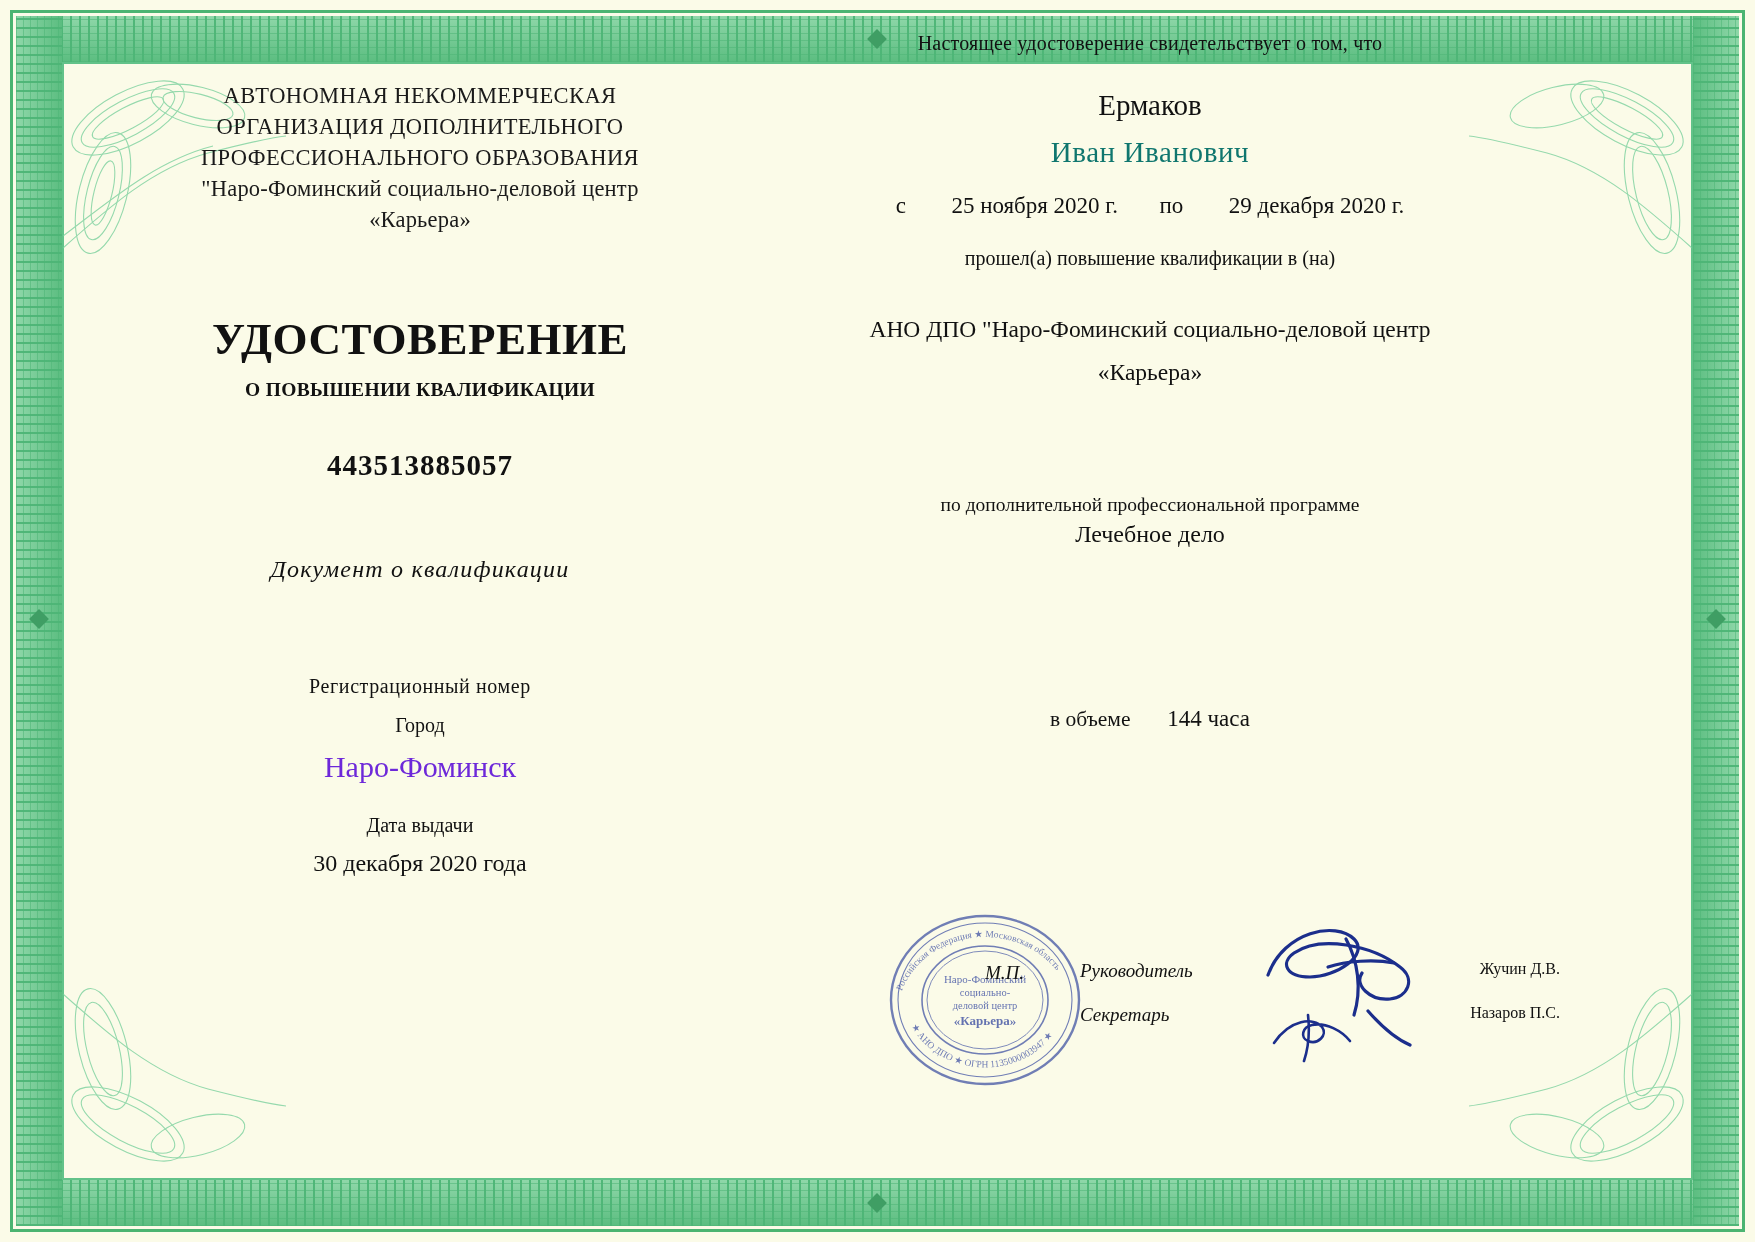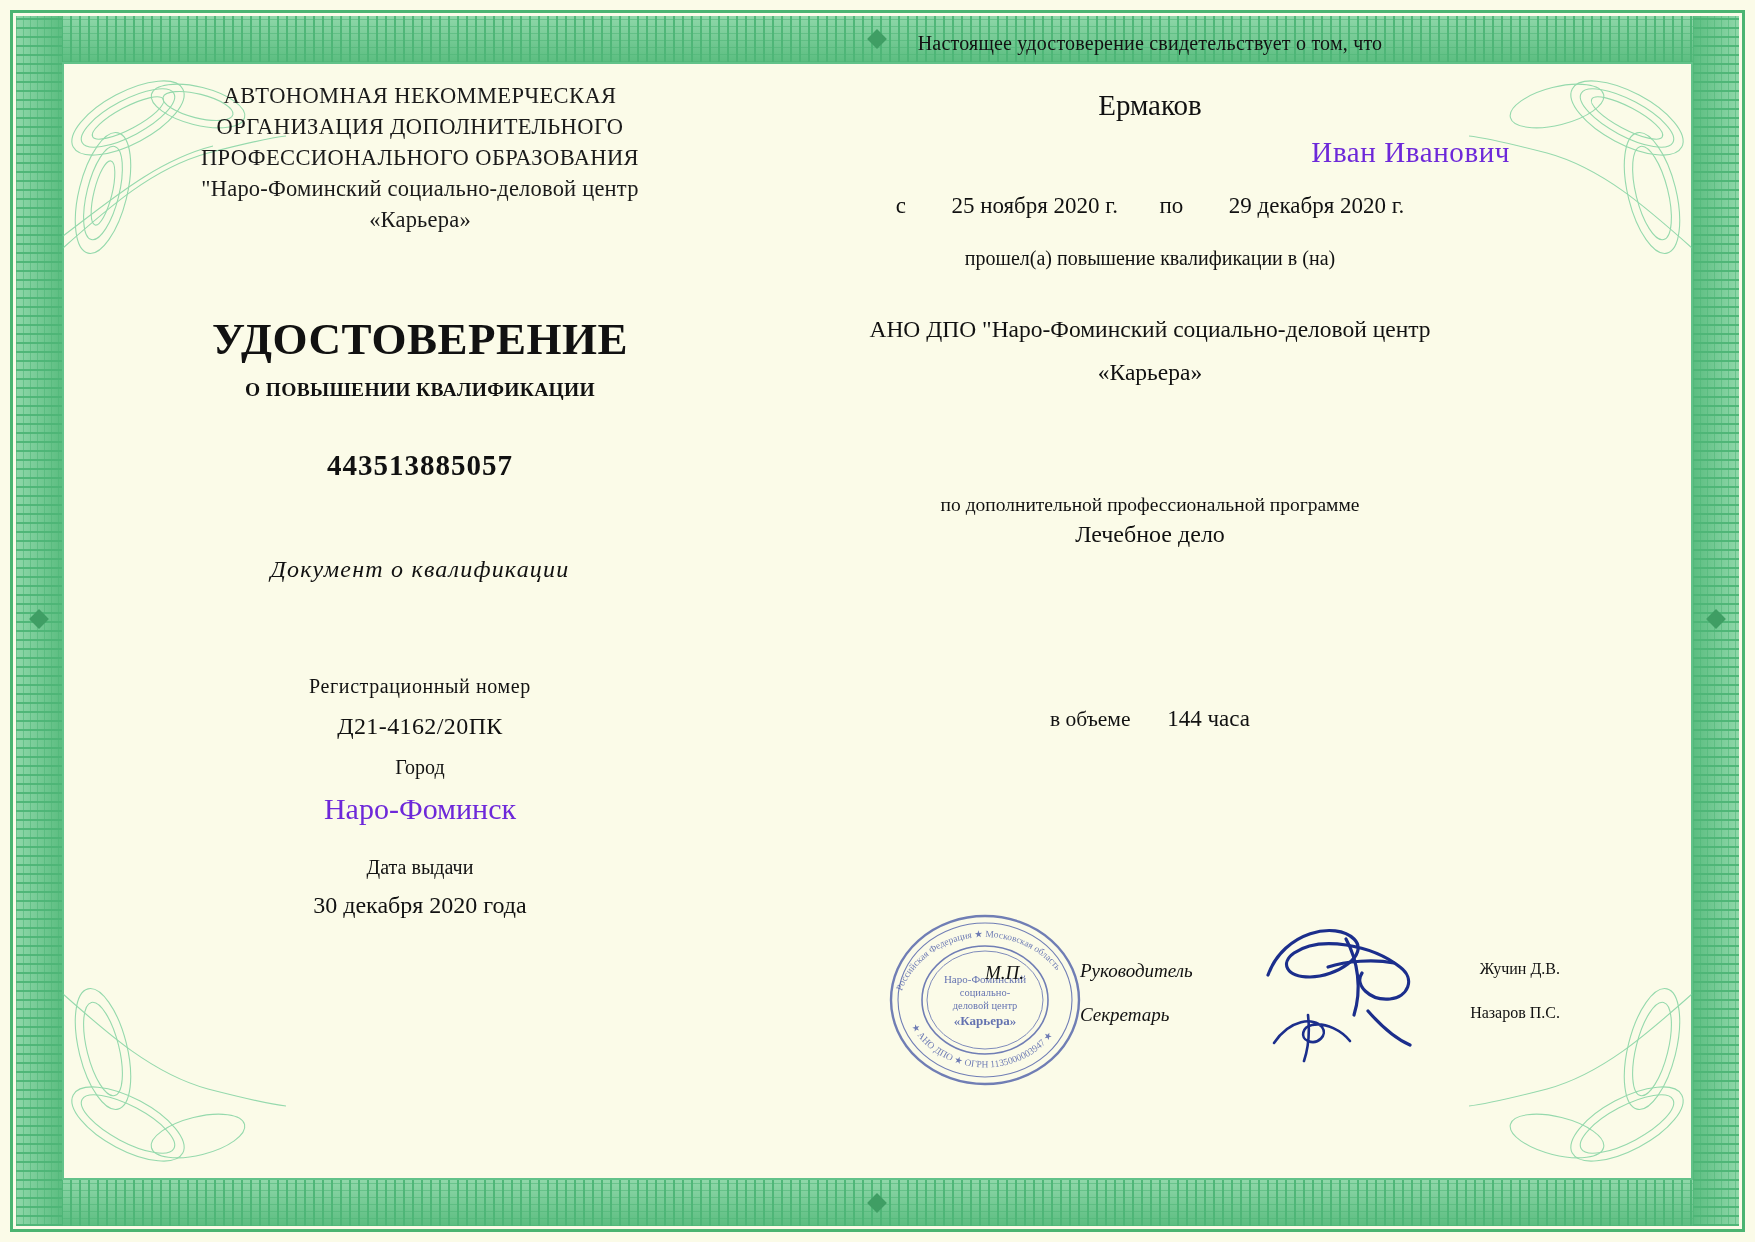--- a/index.html
+++ b/index.html
@@ -156,23 +156,22 @@
     letter-spacing: 0.2px;
   }
   .r-surname {
     margin-top: 34px;
     font-size: 29px;
     color: #111;
   }
   .r-firstname {
     margin-top: 14px;
     font-size: 29px;
-    color: #6d28d9;
+    color: #0f766e;
     letter-spacing: 0.6px;
-    text-align: right;
   }
   .r-period {
     margin-top: 24px;
     font-size: 23px;
     color: #111;
     text-align: center;
   }
   .r-period .w { display: inline-block; }
   .r-period .gap-a { width: 34px; display:inline-block; }
   .r-period .gap-b { width: 30px; display:inline-block; }
@@ -334,21 +333,20 @@
 
     <div class="title-main">УДОСТОВЕРЕНИЕ</div>
     <div class="title-sub">О ПОВЫШЕНИИ КВАЛИФИКАЦИИ</div>
 
     <div class="blank-number">443513885057</div>
 
     <div class="doc-kind">Документ о квалификации</div>
 
     <div class="reg-block">
       <div class="reg-label">Регистрационный номер</div>
-      <div class="reg-value">Д21-4162/20ПК</div>
       <div class="city-label">Город</div>
       <div class="city-value">Наро-Фоминск</div>
       <div class="date-label">Дата выдачи</div>
       <div class="date-value">30 декабря 2020 года</div>
     </div>
   </div>
 
   <div class="right-col">
     <div class="r-intro">Настоящее удостоверение свидетельствует о том, что</div>
     <div class="r-surname">Ермаков</div>

